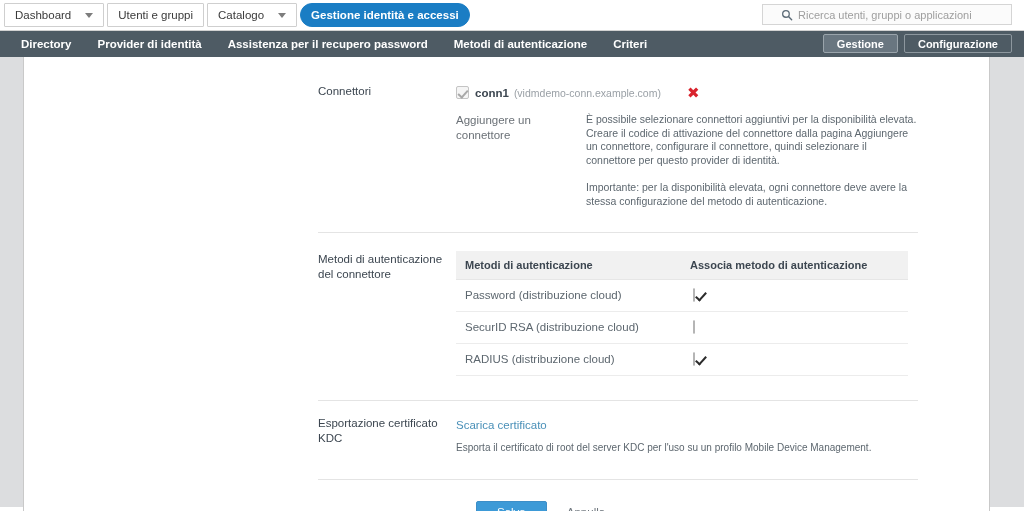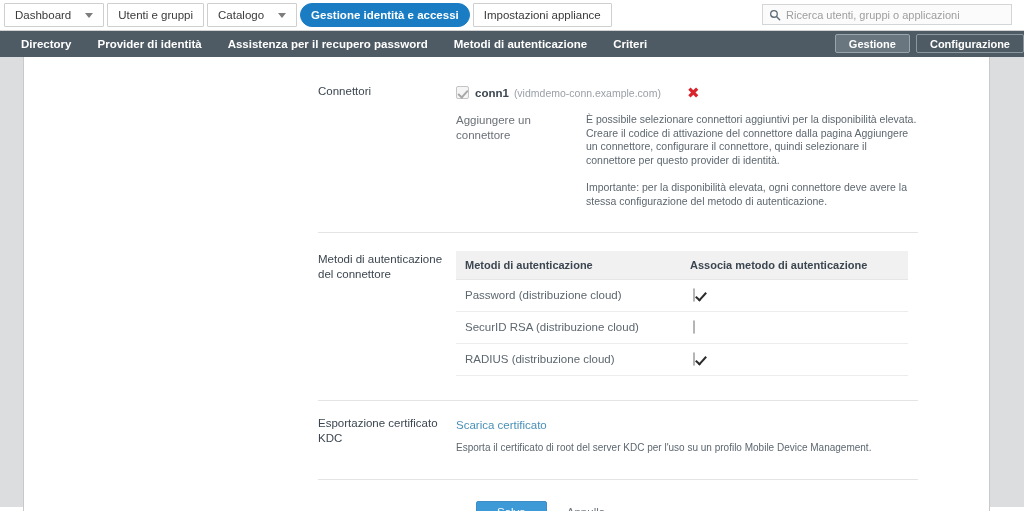--- a/index.html
+++ b/index.html
@@ -47,21 +47,21 @@
     border-top: 5px solid #7d7d7d;
     margin-left: 2px;
   }
 
   .search-wrap {
     position: absolute; right: 12px; top: 4px;
     width: 250px; height: 21px;
     border: 1px solid #d5d5d5;
     background: #fbfbfb;
     display: flex; align-items: center;
-    padding: 0 6px;
+    padding: 0 18px;
   }
   .search-icon { width: 12px; height: 12px; margin-right: 5px; flex: none; }
   .search-input {
     border: none; outline: none; background: transparent;
     font-family: "Liberation Sans", sans-serif;
     font-size: 11px; color: #8a8a8a;
     width: 100%; padding: 0;
   }
   .search-input::placeholder { color: #9e9e9e; }
 
@@ -72,21 +72,21 @@
     display: flex; align-items: center;
   }
   .subnav-items { display: flex; align-items: center; height: 26px; padding-left: 8px; }
   .subnav-item {
     color: #ffffff; font-size: 11.5px; font-weight: bold;
     padding: 0 13px; height: 42px;
     display: flex; align-items: center;
     cursor: pointer; white-space: nowrap;
   }
   .subnav-item.active { box-shadow: inset 0 -2px 0 0 #c9d2d8; }
-  .subnav-right { position: absolute; right: 0; top: 3px; display: flex; gap: 6px; }
+  .subnav-right { position: absolute; right: 12px; top: 3px; display: flex; gap: 6px; }
   .nav-btn {
     height: 19px; padding: 0 13px;
     display: flex; align-items: center; justify-content: center;
     border: 1px solid #8d979e;
     color: #ffffff; font-size: 11px; font-weight: bold;
     background: transparent; cursor: pointer; white-space: nowrap;
     border-radius: 2px;
   }
   .nav-btn.selected { background: #697680; border-color: #9aa4ab; }
 
@@ -213,23 +213,20 @@
 
       <div class="tab">
         <span>Catalogo</span>
         <span class="caret"></span>
       </div>
 
       <div class="tab active">
         <span>Gestione identità e accessi</span>
       </div>
 
-      <div class="tab">
-        <span>Impostazioni appliance</span>
-      </div>
 
     </div>
 
     <div class="search-wrap">
       <svg class="search-icon" viewBox="0 0 16 16">
         <circle cx="6.6" cy="6.6" r="4.4" fill="none" stroke="#5c6b77" stroke-width="1.7"></circle>
         <line x1="10" y1="10" x2="14.2" y2="14.2" stroke="#5c6b77" stroke-width="1.9" stroke-linecap="round"></line>
       </svg>
       <input class="search-input" type="text" placeholder="Ricerca utenti, gruppi o applicazioni" style="">
     </div>

